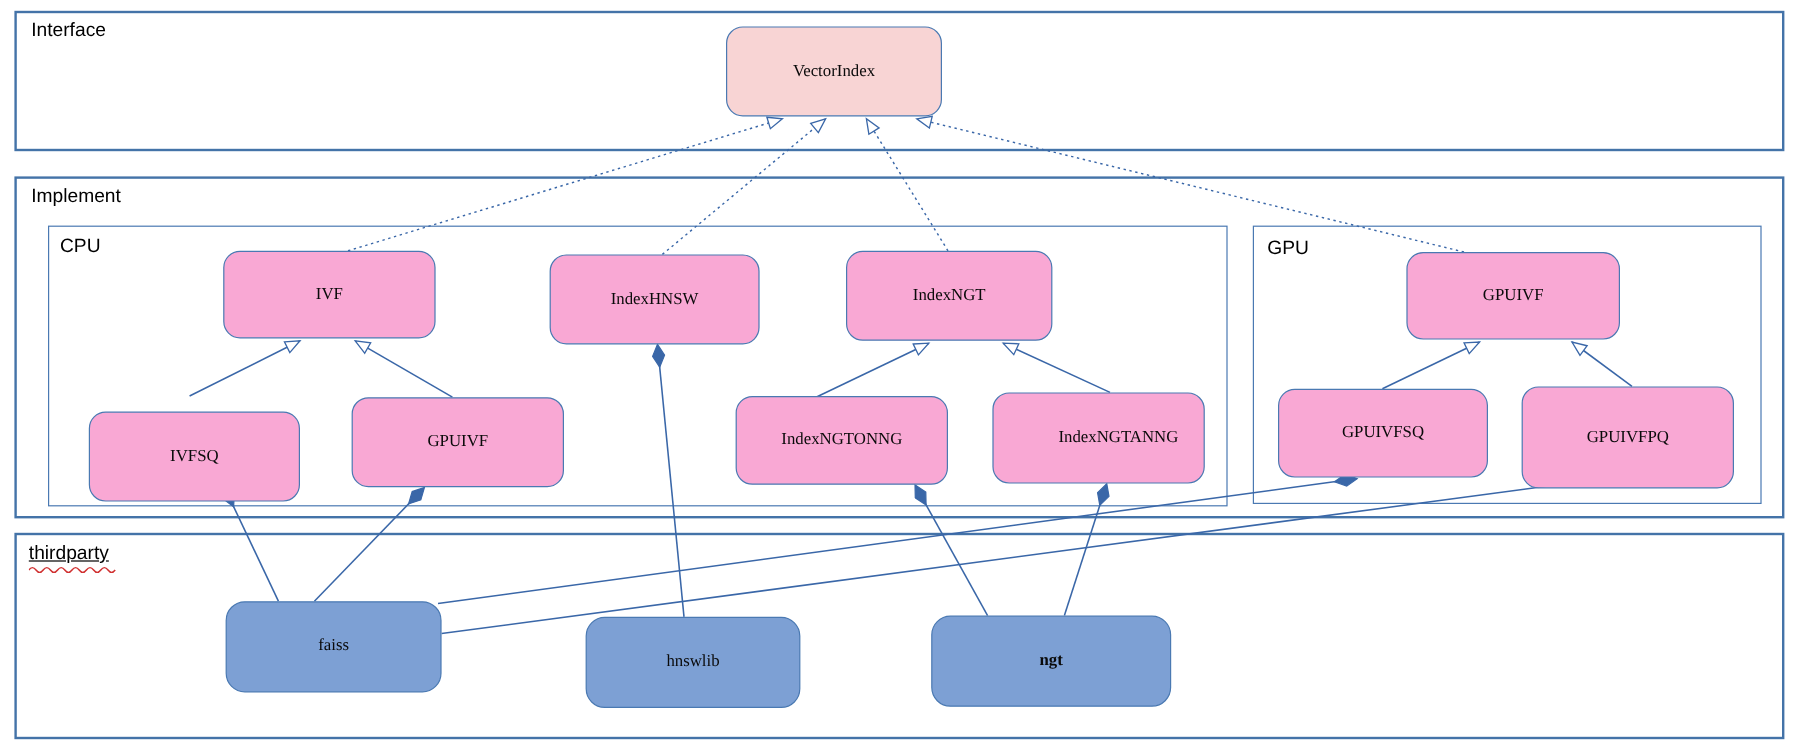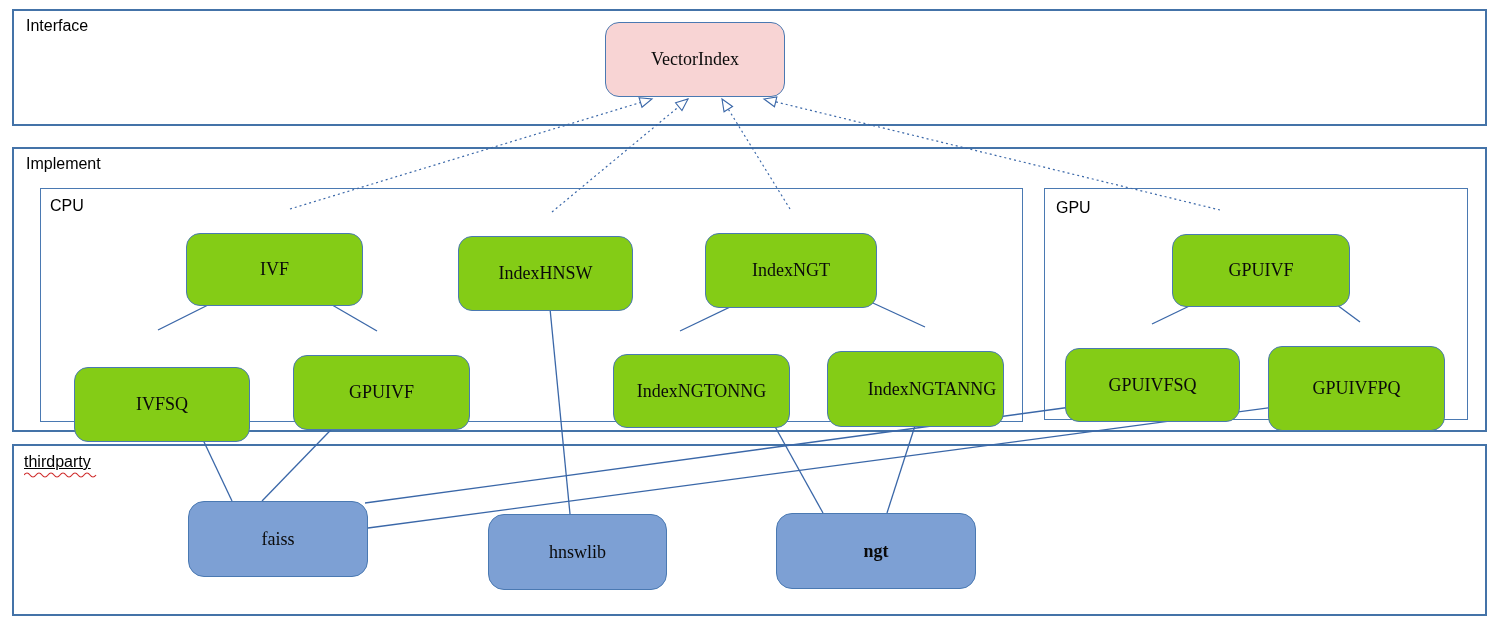--- a/index.html
+++ b/index.html
@@ -28,26 +28,26 @@
   .squiggle-svg { display:block; margin-top:1px; }
   .node {
     position: absolute;
     border: 1.5px solid #4a79b2;
     border-radius: 14px;
     box-sizing: border-box;
     display: flex;
     align-items: center;
     justify-content: center;
     font-family: "Liberation Serif", serif;
-    font-size: 18px;
+    font-size: 14px;
     color: #0a0a0a;
     text-align: center;
   }
   .node.pink  { background: #f8d4d4; }
-  .node.green { background: #84cc16; margin-top: 24px; }
+  .node.green { background: #f9a8d4; }
   .node.blue  { background: #7da0d4; border-radius: 16px; }
   #edges {
     position: absolute; left:0; top:0;
     width: 1503px; height: 628px;
     pointer-events: none;
   }
   #edges line { stroke: #3a67a8; stroke-width: 1.3; }
   #edges line.dashed { stroke-dasharray: 2 3; stroke-width: 1.2; }
 </style>
 </head>

